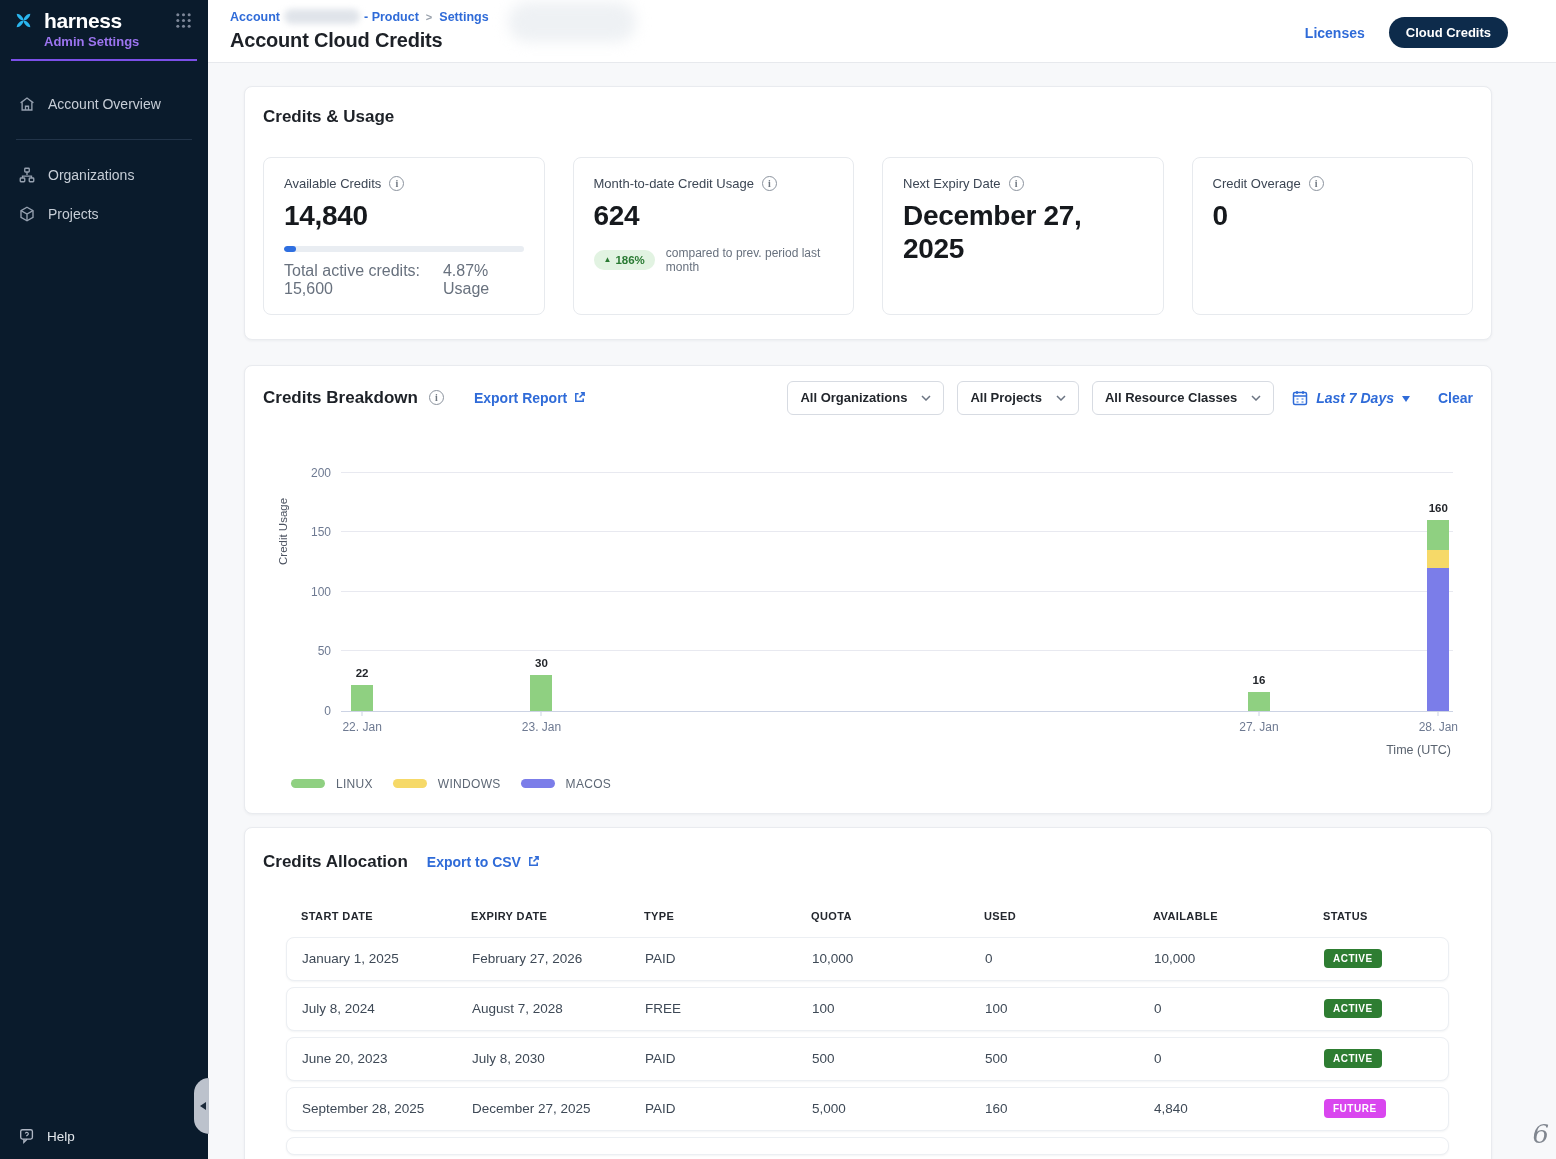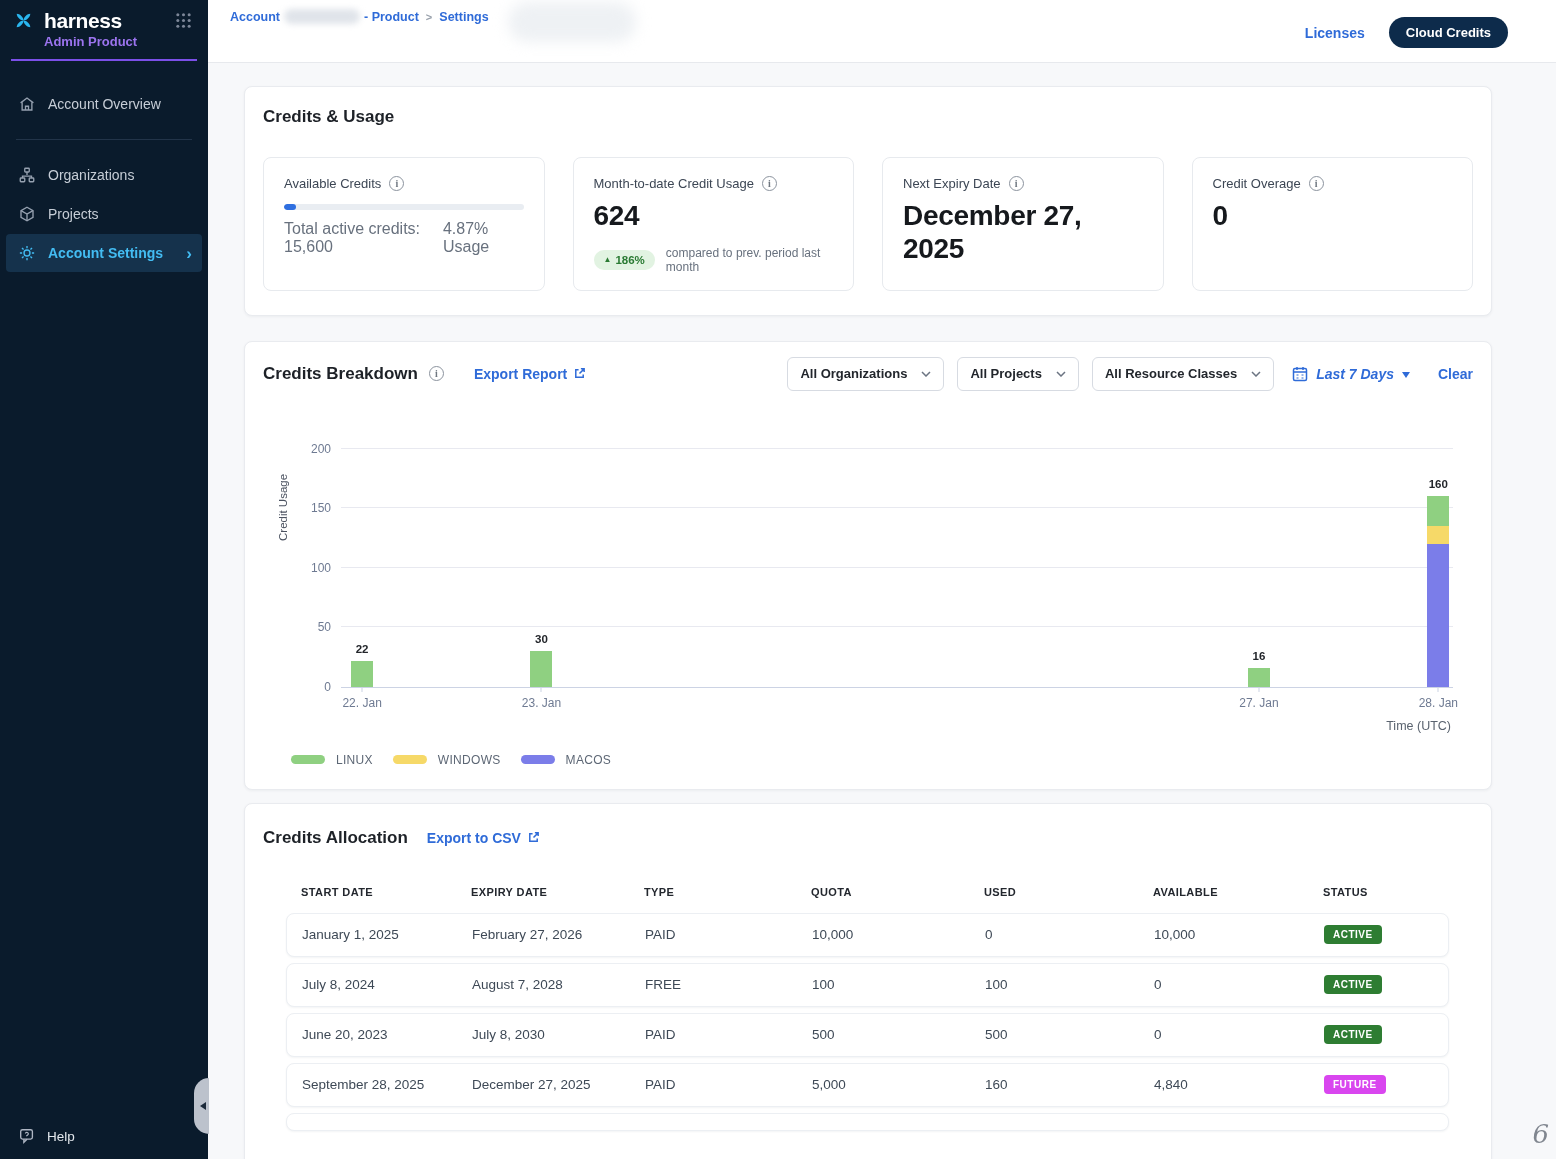--- a/index.html
+++ b/index.html
@@ -133,21 +133,21 @@
             <circle cx="15" cy="3" r="1.6"></circle>
           <circle cx="3" cy="9" r="1.6"></circle>
             <circle cx="9" cy="9" r="1.6"></circle>
             <circle cx="15" cy="9" r="1.6"></circle>
           <circle cx="3" cy="15" r="1.6"></circle>
             <circle cx="9" cy="15" r="1.6"></circle>
             <circle cx="15" cy="15" r="1.6"></circle>
         </svg>
       </span>
     </div>
-    <div class="brand-sub">Admin Product</div>
+    <div class="brand-sub">Admin Settings</div>
     <div class="purple-rule"></div>
 
     <nav class="nav">
         <div class="nav-item">
           <span class="nav-icon">
             <svg viewBox="0 0 24 24" fill="none" stroke="currentColor" stroke-width="1.8">
               <path d="M3.5 10.5 12 4l8.5 6.5"></path>
               <path d="M5.5 9.5V20h13V9.5"></path>
               <path d="M10 20v-5h4v5"></path>
             </svg>
@@ -167,30 +167,20 @@
           <span class="nav-label">Organizations</span>
         </div>
         <div class="nav-item">
           <span class="nav-icon">
             <svg viewBox="0 0 24 24" fill="none" stroke="currentColor" stroke-width="1.8">
               <path d="M12 3 20 7.5v9L12 21 4 16.5v-9Z"></path>
               <path d="M4 7.5 12 12l8-4.5M12 12v9"></path>
             </svg>
           </span>
           <span class="nav-label">Projects</span>
-        </div>
-        <div class="nav-item selected">
-          <span class="nav-icon">
-            <svg viewBox="0 0 24 24" fill="none" stroke="currentColor" stroke-width="1.8">
-              <circle cx="12" cy="12" r="4"></circle>
-              <path d="M12 2.5v3M12 18.5v3M2.5 12h3M18.5 12h3M5.3 5.3l2.1 2.1M16.6 16.6l2.1 2.1M18.7 5.3l-2.1 2.1M7.4 16.6l-2.1 2.1"></path>
-            </svg>
-          </span>
-          <span class="nav-label">Account Settings</span>
-          <span class="nav-chev">›</span>
         </div>
       </nav>
 
     <div class="sidebar-bottom">
       <div class="help-row">
         <span class="help-icon">
           <svg viewBox="0 0 20 20" fill="none" stroke="currentColor" stroke-width="1.5">
             <rect x="3" y="3" width="13" height="10.5" rx="2"></rect>
             <path d="M6.5 13.5V17l3.5-3.5"></path>
             <path d="M8.2 7.2c.3-.9 1.3-1.4 2.2-1.1.8.3 1.3 1.2 1 2-.3.8-1.2 1-1.7 1.6-.2.2-.2.4-.2.7" stroke-width="1.3"></path>
@@ -210,38 +200,40 @@
     <header class="topbar">
       <div class="breadcrumb">
         <span class="crumb-link">
           <span>Account</span>
           <span class="crumb-redaction"></span>
           <span>- Product</span>
         </span>
         <span class="crumb-sep">&gt;</span>
         <span class="crumb-link">Settings</span>
       </div>
+      <div class="page-title">Account Cloud Credits</div>
       <div class="redaction-blob"></div>
       <div class="topbar-actions">
         <span class="licenses-link">Licenses</span>
         <button class="cloud-credits-btn">Cloud Credits</button>
       </div>
     </header>
 
     <div class="content">
 
       <section class="panel usage-panel">
         <div class="panel-title">Credits &amp; Usage</div>
         <div class="cards-row">
 
           <div class="stat-card">
             <div class="stat-label-row">
               <span>Available Credits</span>
               <span class="info-i"></span>
             </div>
+            <div class="stat-value">14,840</div>
             <div class="progress-track">
               <div class="progress-fill" style="width: 4.87%;"></div>
             </div>
             <div class="stat-foot">
               <span>Total active credits: 15,600</span>
               <span>4.87% Usage</span>
             </div>
           </div>
 
           <div class="stat-card">

